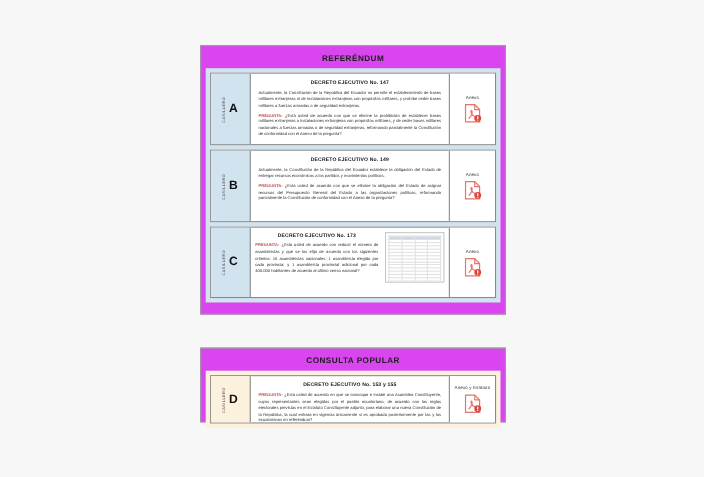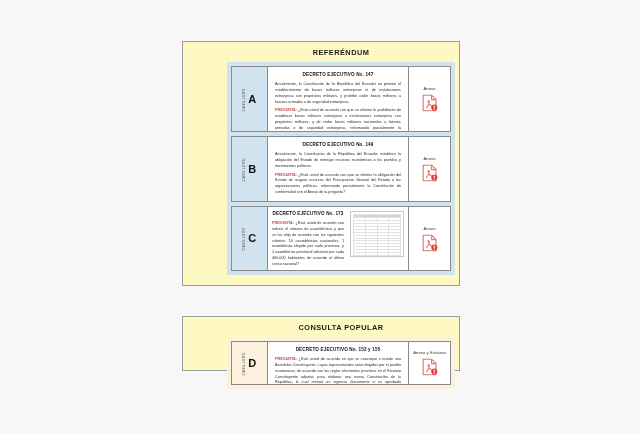--- a/index.html
+++ b/index.html
@@ -15,36 +15,35 @@
   }
   .page {
     position: relative;
     width: 640px;
     height: 434px;
   }
 
   
   .section {
     position: absolute;
-    background: #fef9c3;
+    background: #d946ef;
     border: 1px solid #9b9b9b;
     box-sizing: border-box;
-    padding-left: 40px;
   }
   .section-referendum {
     left: 182px;
     top: 41px;
     width: 278px;
     height: 245px;
   }
   .section-consulta {
     left: 182px;
     top: 316px;
     width: 278px;
-    height: 55px;
+    height: 68px;
   }
   .section-title {
     text-align: center;
     font-size: 7.4px;
     font-weight: bold;
     letter-spacing: 0.45px;
     color: #1b1b1b;
     padding: 7px 0 6px 0;
     line-height: 1;
   }

